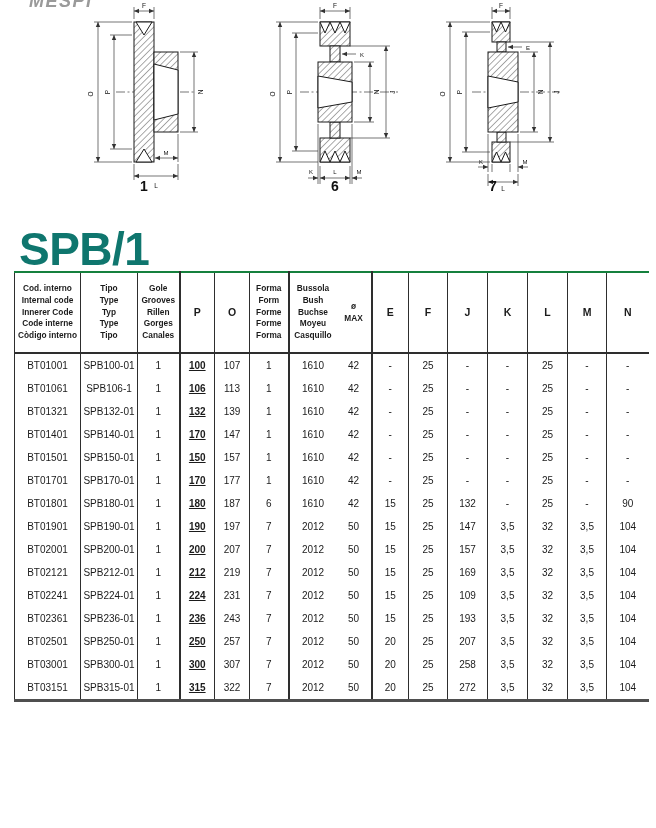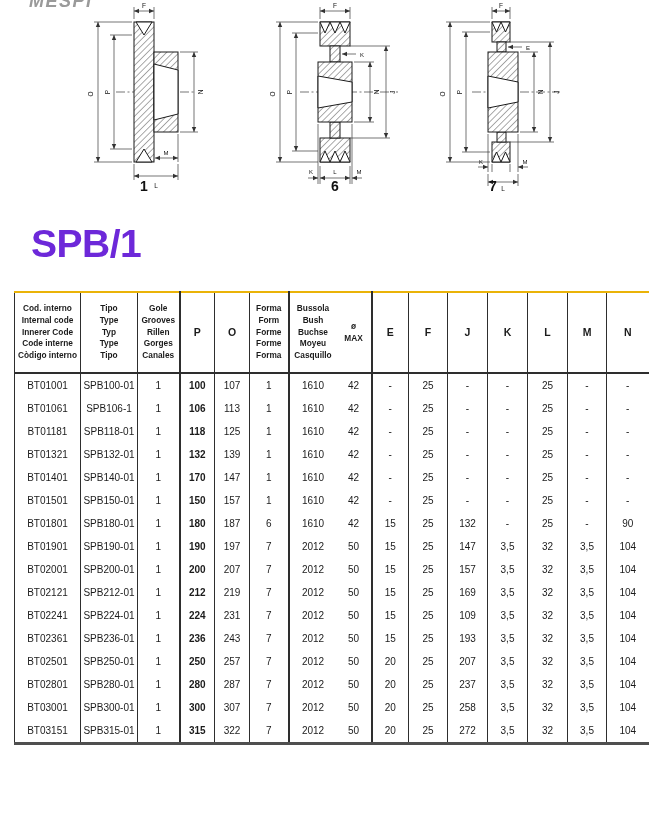--- a/index.html
+++ b/index.html
@@ -21,35 +21,35 @@
   .white{fill:#fff;}
   .hatch1{fill:url(#ht1);}
   .hatch6{fill:url(#ht6);}
   .hatch7{fill:url(#ht7);}
   .dim{stroke:#3a3a3a;stroke-width:0.7;fill:none;}
   .ctr{stroke:#3a3a3a;stroke-width:0.7;stroke-dasharray:9 2.5 2 2.5;}
   .lbl{font-family:"Liberation Sans",sans-serif;font-size:6.5px;fill:#111;text-anchor:middle;}
   .lbl-s{font-size:6px;}
 
   
-  .title{position:absolute;left:31px;top:222px;font-size:39px;font-weight:800;
-         letter-spacing:-0.5px;color:#6d28d9;}
+  .title{position:absolute;left:19px;top:222px;font-size:46px;font-weight:800;
+         letter-spacing:-0.5px;color:#0f766e;}
 
   
   .tbl{position:absolute;left:14px;top:271px;width:634px;border-collapse:collapse;
-       table-layout:fixed;border-left:1.5px solid #2e2e2e;border-top:2px solid #eab308;
-       border-bottom:3px solid #4f4f4f;margin-top:20px;}
+       table-layout:fixed;border-left:1.5px solid #2e2e2e;border-top:2px solid #15803d;
+       border-bottom:3px solid #4f4f4f;}
   .tbl th,.tbl td{border-left:1px solid #2e2e2e;text-align:center;vertical-align:middle;
        padding:0;overflow:hidden;}
   .tbl th:first-child,.tbl td:first-child{border-left:none;}
   .tbl thead th{border-bottom:2px solid #2e2e2e;height:79px;font-size:8.3px;
        font-weight:bold;line-height:1.4;white-space:pre-line;}
   .tbl thead th.letter{font-size:10.5px;}
   .tbl td{height:23px;font-size:10px;}
-  td.pcol{font-weight:bold;}
+  td.pcol{font-weight:bold;text-decoration:underline;}
   .hv{border-left-width:2px !important;}
   .nb{border-left:none !important;}
 </style>
 </head>
 <body>
 
 <div class="page">
 
   <div class="logo">
     <span>MESPI</span>
@@ -315,37 +315,20 @@
         <td class="nb">42</td>
         <td class="hv">-</td>
         <td>25</td>
         <td>-</td>
         <td>-</td>
         <td>25</td>
         <td>-</td>
         <td>-</td>
       </tr>
         <tr>
-        <td>BT01181</td>
-        <td>SPB118-01</td>
-        <td>1</td>
-        <td class="pcol hv">118</td>
-        <td>125</td>
-        <td>1</td>
-        <td class="hv">1610</td>
-        <td class="nb">42</td>
-        <td class="hv">-</td>
-        <td>25</td>
-        <td>-</td>
-        <td>-</td>
-        <td>25</td>
-        <td>-</td>
-        <td>-</td>
-      </tr>
-        <tr>
         <td>BT01321</td>
         <td>SPB132-01</td>
         <td>1</td>
         <td class="pcol hv">132</td>
         <td>139</td>
         <td>1</td>
         <td class="hv">1610</td>
         <td class="nb">42</td>
         <td class="hv">-</td>
         <td>25</td>
@@ -371,20 +354,37 @@
         <td>25</td>
         <td>-</td>
         <td>-</td>
       </tr>
         <tr>
         <td>BT01501</td>
         <td>SPB150-01</td>
         <td>1</td>
         <td class="pcol hv">150</td>
         <td>157</td>
+        <td>1</td>
+        <td class="hv">1610</td>
+        <td class="nb">42</td>
+        <td class="hv">-</td>
+        <td>25</td>
+        <td>-</td>
+        <td>-</td>
+        <td>25</td>
+        <td>-</td>
+        <td>-</td>
+      </tr>
+        <tr>
+        <td>BT01701</td>
+        <td>SPB170-01</td>
+        <td>1</td>
+        <td class="pcol hv">170</td>
+        <td>177</td>
         <td>1</td>
         <td class="hv">1610</td>
         <td class="nb">42</td>
         <td class="hv">-</td>
         <td>25</td>
         <td>-</td>
         <td>-</td>
         <td>25</td>
         <td>-</td>
         <td>-</td>
@@ -502,37 +502,20 @@
         <td class="nb">50</td>
         <td class="hv">20</td>
         <td>25</td>
         <td>207</td>
         <td>3,5</td>
         <td>32</td>
         <td>3,5</td>
         <td>104</td>
       </tr>
         <tr>
-        <td>BT02801</td>
-        <td>SPB280-01</td>
-        <td>1</td>
-        <td class="pcol hv">280</td>
-        <td>287</td>
-        <td>7</td>
-        <td class="hv">2012</td>
-        <td class="nb">50</td>
-        <td class="hv">20</td>
-        <td>25</td>
-        <td>237</td>
-        <td>3,5</td>
-        <td>32</td>
-        <td>3,5</td>
-        <td>104</td>
-      </tr>
-        <tr>
         <td>BT03001</td>
         <td>SPB300-01</td>
         <td>1</td>
         <td class="pcol hv">300</td>
         <td>307</td>
         <td>7</td>
         <td class="hv">2012</td>
         <td class="nb">50</td>
         <td class="hv">20</td>
         <td>25</td>

